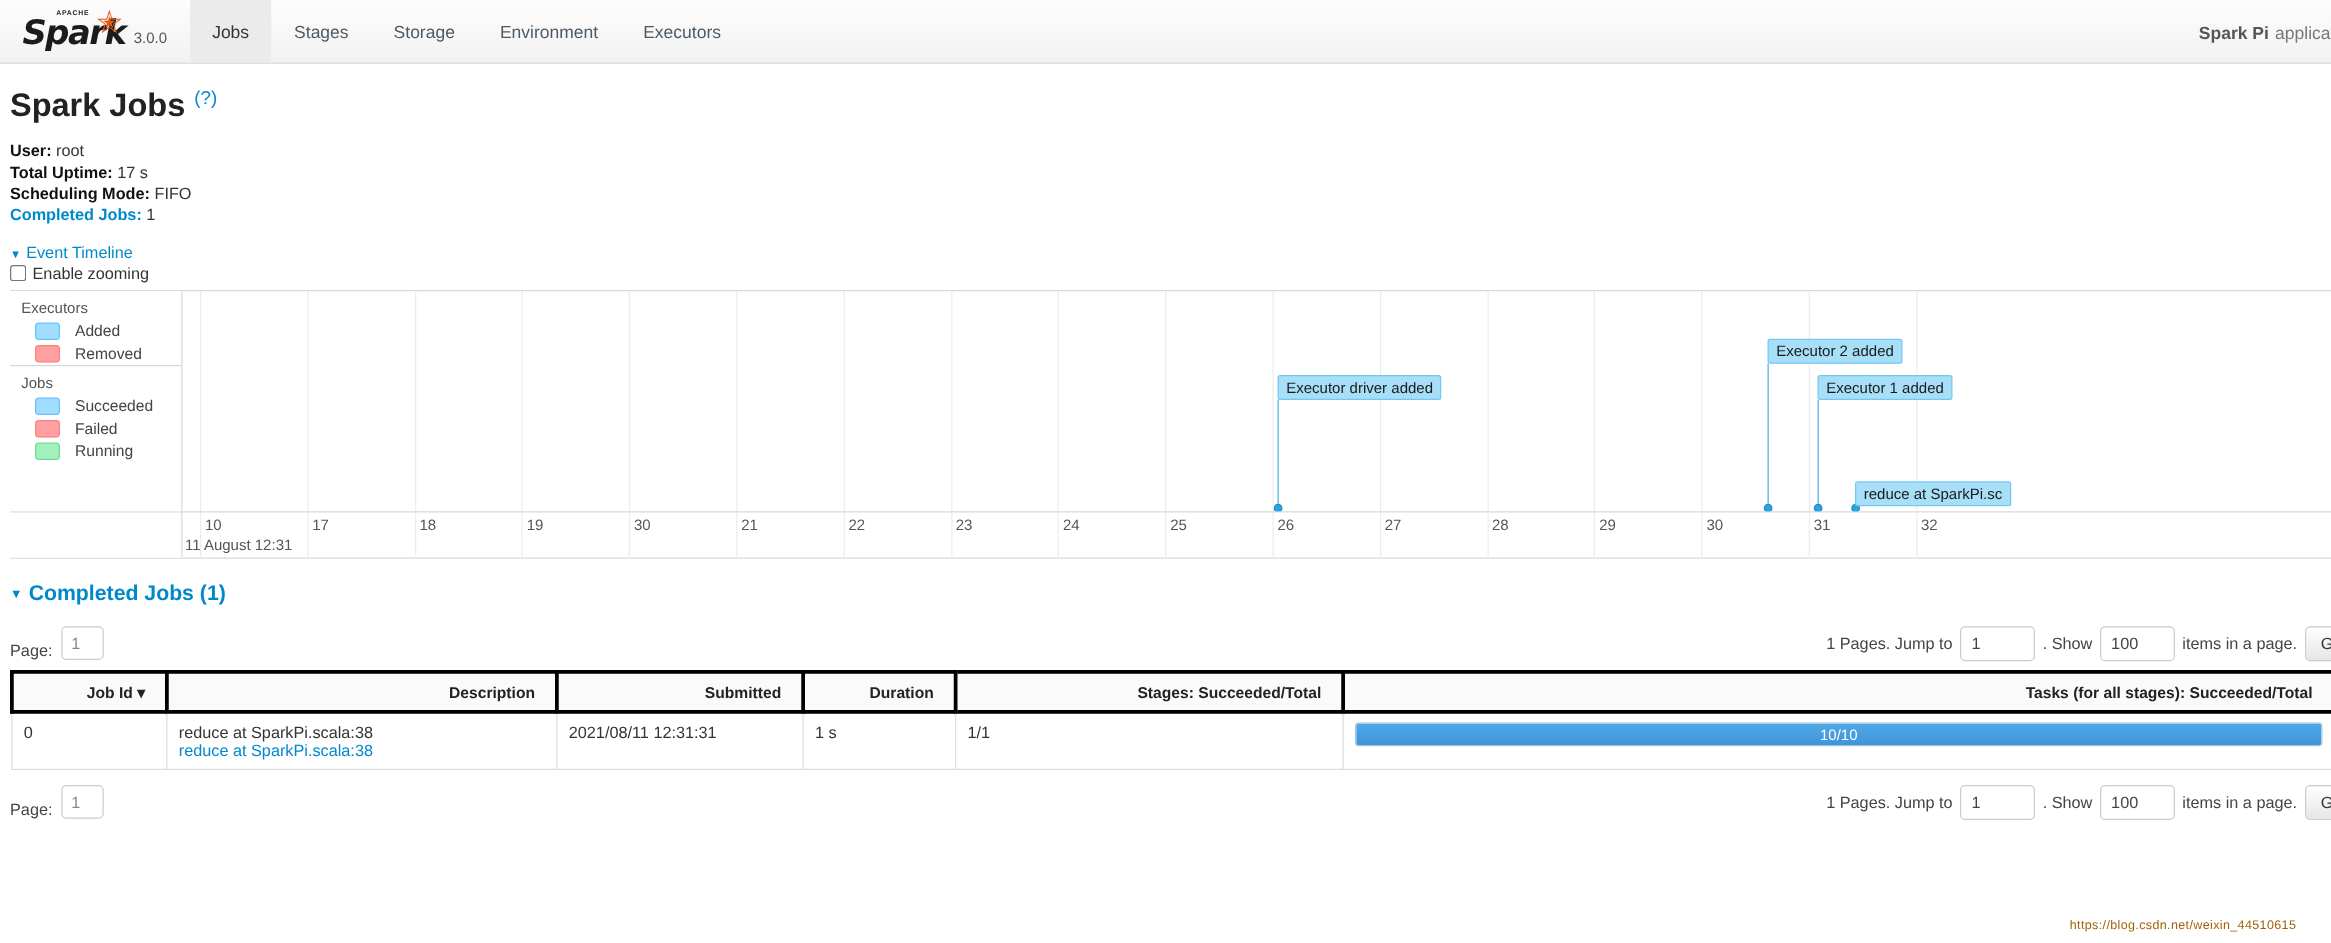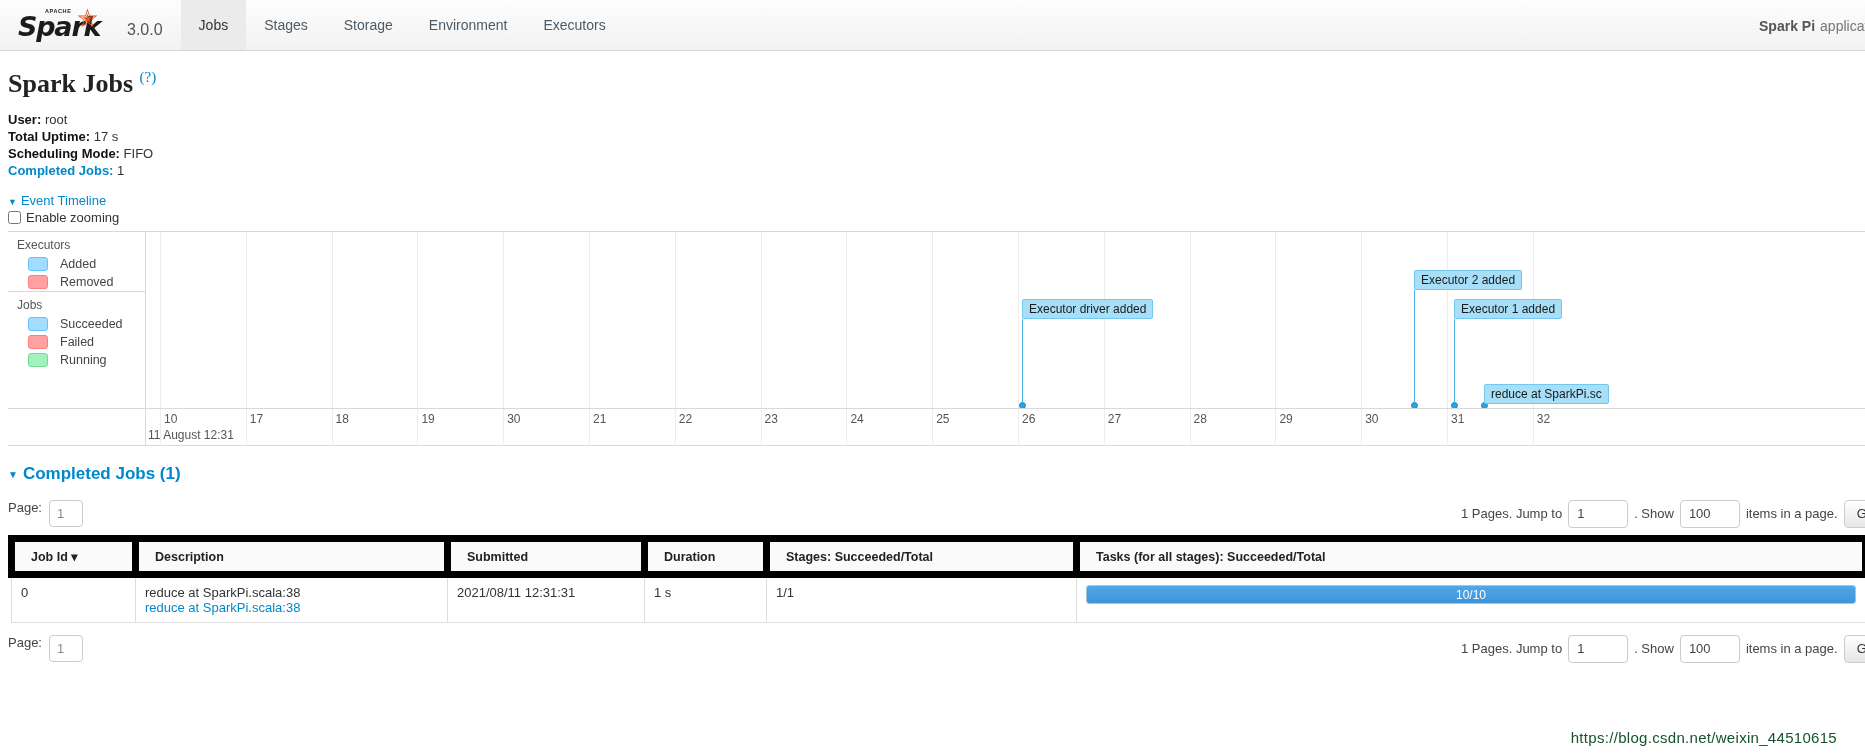--- a/index.html
+++ b/index.html
@@ -27,39 +27,39 @@
     position:absolute; left:0; top:2px;
   }
   .spark-apache {
     position:absolute; left:27px; top:0px;
     font-size:5.5px; font-weight:bold; letter-spacing:.6px; color:#222;
   }
   .spark-star {
     position:absolute; right:-1px; top:-1px;
     width:24px; height:24px; color:#e25a1c; font-size:25px; line-height:22px;
   }
-  .version { font-size:16px; color:#555; padding-top:9px;margin-left:20px; }
+  .version { font-size:12px; color:#555; padding-top:9px; }
   .nav-tabs { display:flex; align-items:stretch; margin-left:10px; }
   .nav-tab {
     display:flex; align-items:center; padding:0 18px;
     color:#4c5a66; font-size:14px; text-decoration:none; cursor:pointer;
   }
   .nav-tab.active { background:#ebebeb; color:#333; }
   .app-name {
     position:absolute; right:-22px; top:0; height:51px;
     display:flex; align-items:center; font-size:14px; color:#777;
     white-space:nowrap;
   }
   .app-name b { color:#555; margin-right:5px; }
 
   
   .page { padding:0 0 0 4px; }
   h1.page-title {
     font-size:26px; font-weight:bold; color:#222;
-    margin:18px 0 12px 4px; font-family:Liberation Serif, serif;
+    margin:18px 0 12px 4px; font-family:Liberation Sans, sans-serif;
   }
   h1.page-title .q { font-size:15px; color:#0088cc; font-weight:normal; vertical-align:super; cursor:pointer; }
 
   .summary { margin-left:4px; line-height:17px; font-size:13px; }
   .summary div { margin-bottom:0px; }
   .summary b { color:#111; }
   .summary a { color:#0088cc; text-decoration:none; font-weight:bold; cursor:pointer; }
 
   .collapse-head {
     margin:14px 0 0 4px; color:#0088cc; font-size:13px; cursor:pointer;
@@ -117,21 +117,21 @@
   .tl-dot {
     position:absolute; width:7px; height:7px; border-radius:50%;
     background:#2aa3e0; border:1px solid #1b8fc9; z-index:4;
   }
 
   
   .pager-row {
     display:flex; align-items:center; margin:6px 0 8px 4px;
     font-size:13px; color:#444; position:relative; width:1861px;
   }
-  .pager-left { display:flex; align-items:flex-start; gap:7px; }
+  .pager-left { display:flex; align-items:flex-end; gap:7px; }
   .pager-right {
     position:absolute; right:-18px; display:flex; align-items:center; gap:6px;
     white-space:nowrap;
   }
   .tinybox {
     width:34px; height:27px; border:1px solid #ccc; border-radius:4px;
     background:#fff; font-size:13px; color:#888; padding:0 7px;
     font-family:"Liberation Sans", sans-serif;
   }
   .numbox {
@@ -144,21 +144,21 @@
     background:linear-gradient(to bottom,#fff,#e6e6e6); color:#333;
     font-size:13px; cursor:pointer; font-family:"Liberation Sans", sans-serif;
   }
 
   
   table.jobs {
     border-collapse:collapse; width:1861px; margin-left:4px;
     font-size:13px; table-layout:fixed;
   }
   table.jobs th {
-    background:#fafafa; border:7px solid #000000; text-align:left;
+    background:#fafafa; border:3px solid #000000; text-align:right;
     padding:7px 16px; font-weight:bold; color:#222; font-size:12.5px;
   }
   table.jobs td {
     border:1px solid #ddd; padding:7px 9px; vertical-align:top; color:#333;
   }
   table.jobs td a { color:#0088cc; text-decoration:none; cursor:pointer; }
   .c-jobid { width:124px; }
   .c-desc  { width:312px; }
   .c-sub   { width:197px; }
   .c-dur   { width:122px; }
@@ -169,22 +169,22 @@
   }
   .progress-bar {
     position:absolute; left:0; top:0; bottom:0; width:100%;
     background:linear-gradient(to bottom,#4fa8e8,#3f94d8);
   }
   .progress-text {
     position:absolute; left:0; right:0; top:0; line-height:19px;
     text-align:center; font-size:12px; color:#fff; font-weight:normal;
   }
   .watermark {
-    position:absolute; right:28px; bottom:8px; font-size:15px;
-    color:#14532d; letter-spacing:.3px; pointer-events:none;
+    position:absolute; right:28px; bottom:8px; font-size:10px;
+    color:#a16207; letter-spacing:.3px; pointer-events:none;
   }
 </style>
 </head>
 <body>
 
 <div class="navbar">
   <div class="brand">
     <div class="spark-logo">
       <span class="spark-apache">APACHE</span>
       <span class="spark-word">Spark</span>

